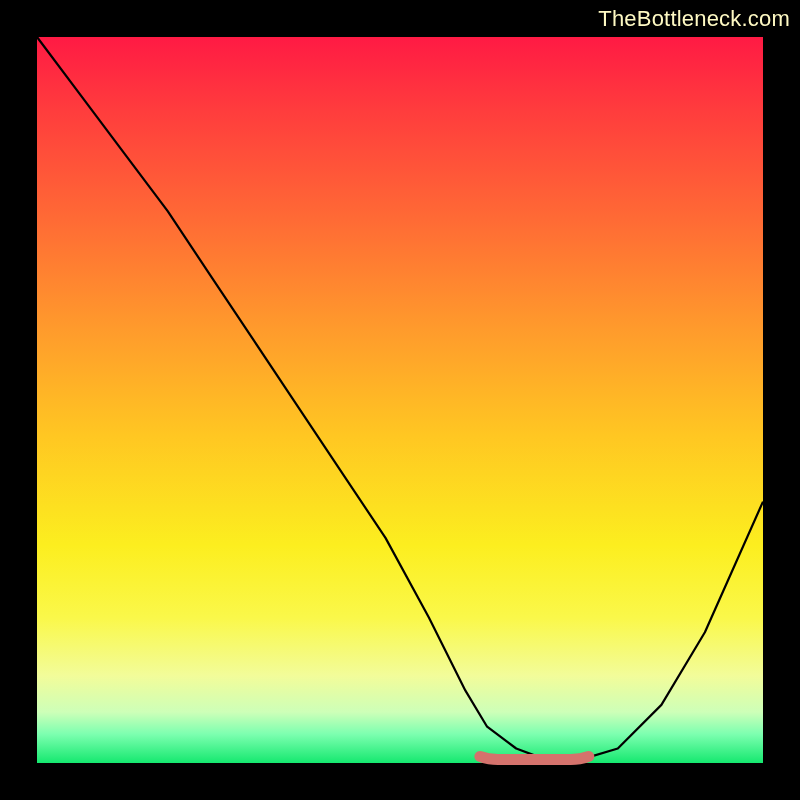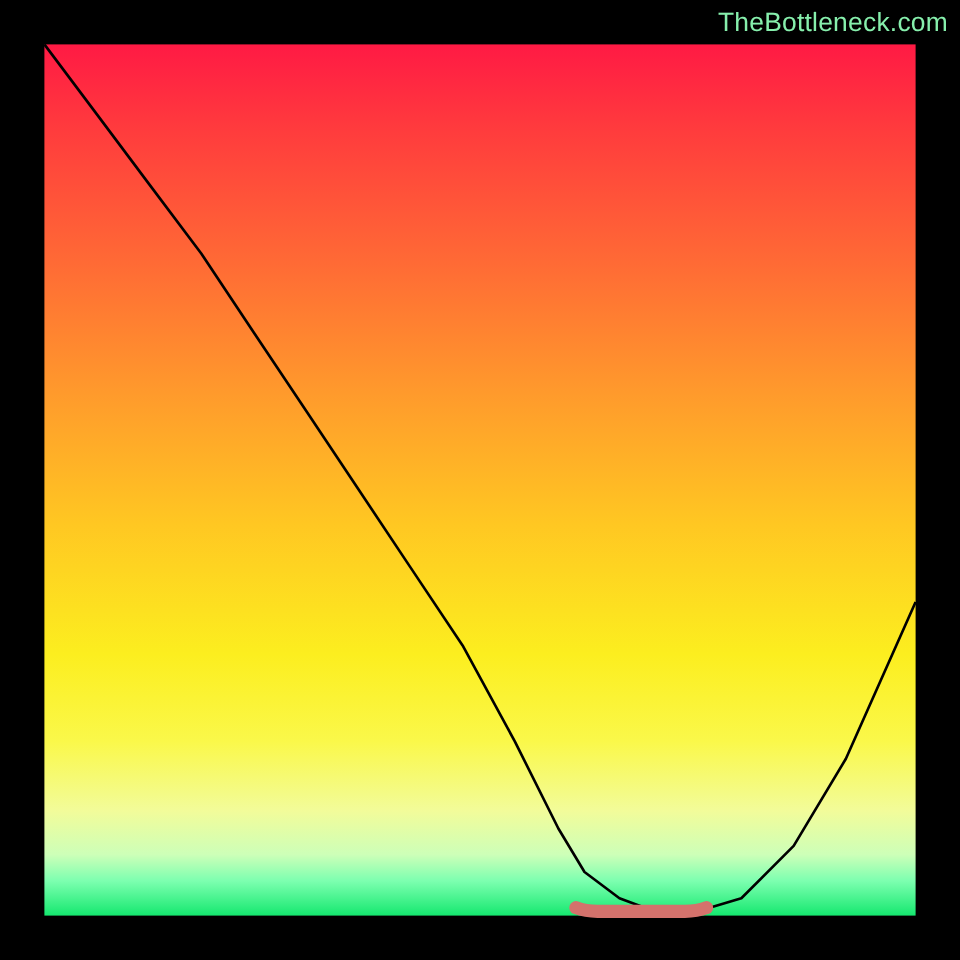--- a/index.html
+++ b/index.html
@@ -8,21 +8,21 @@
   height: 800px;
   background: #000;
   font-family: Arial, Helvetica, sans-serif;
   position: relative;
   overflow: hidden;
 }
 .attribution {
   position: absolute;
   top: 6px;
   right: 10px;
-  color: #86efac;
+  color: #fef9c3;
   font-size: 22px;
   font-weight: 400;
   letter-spacing: 0.2px;
   z-index: 5;
 }
 .plot-frame {
   position: absolute;
   left: 37px;
   top: 37px;
   width: 726px;   

